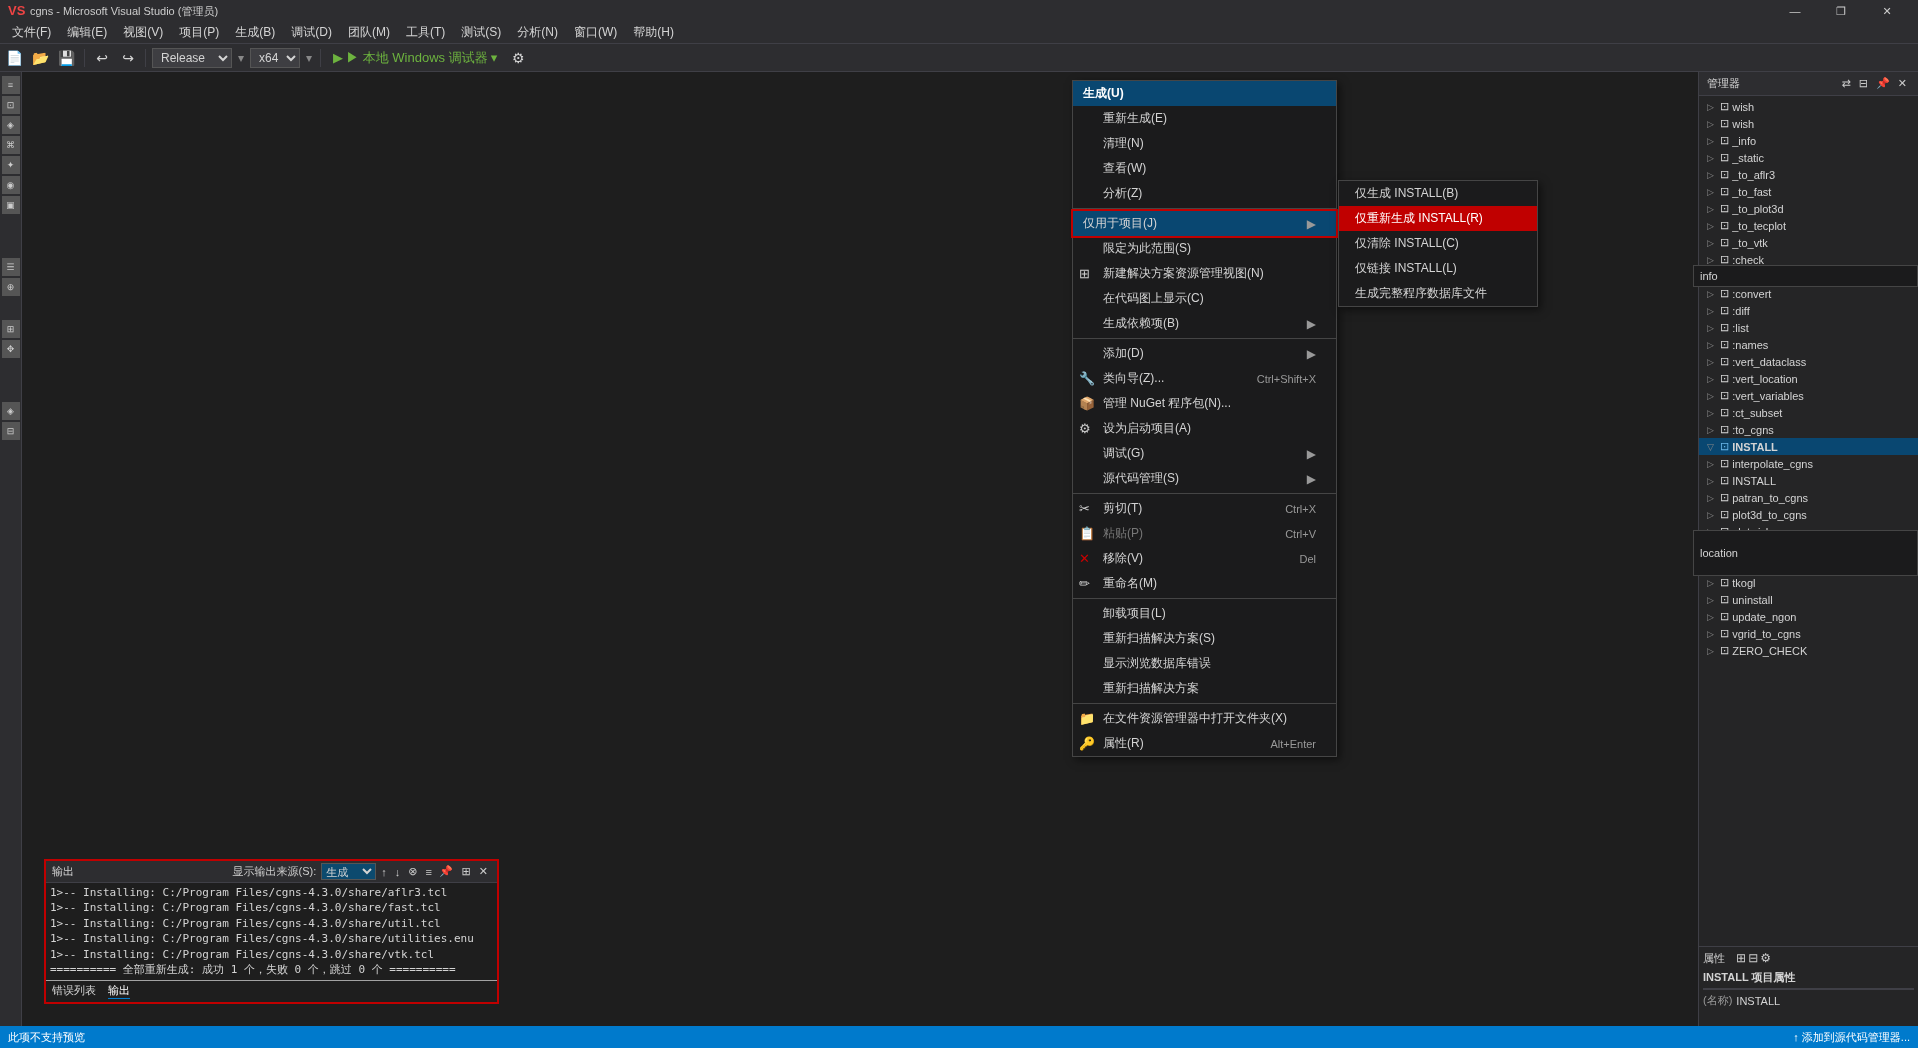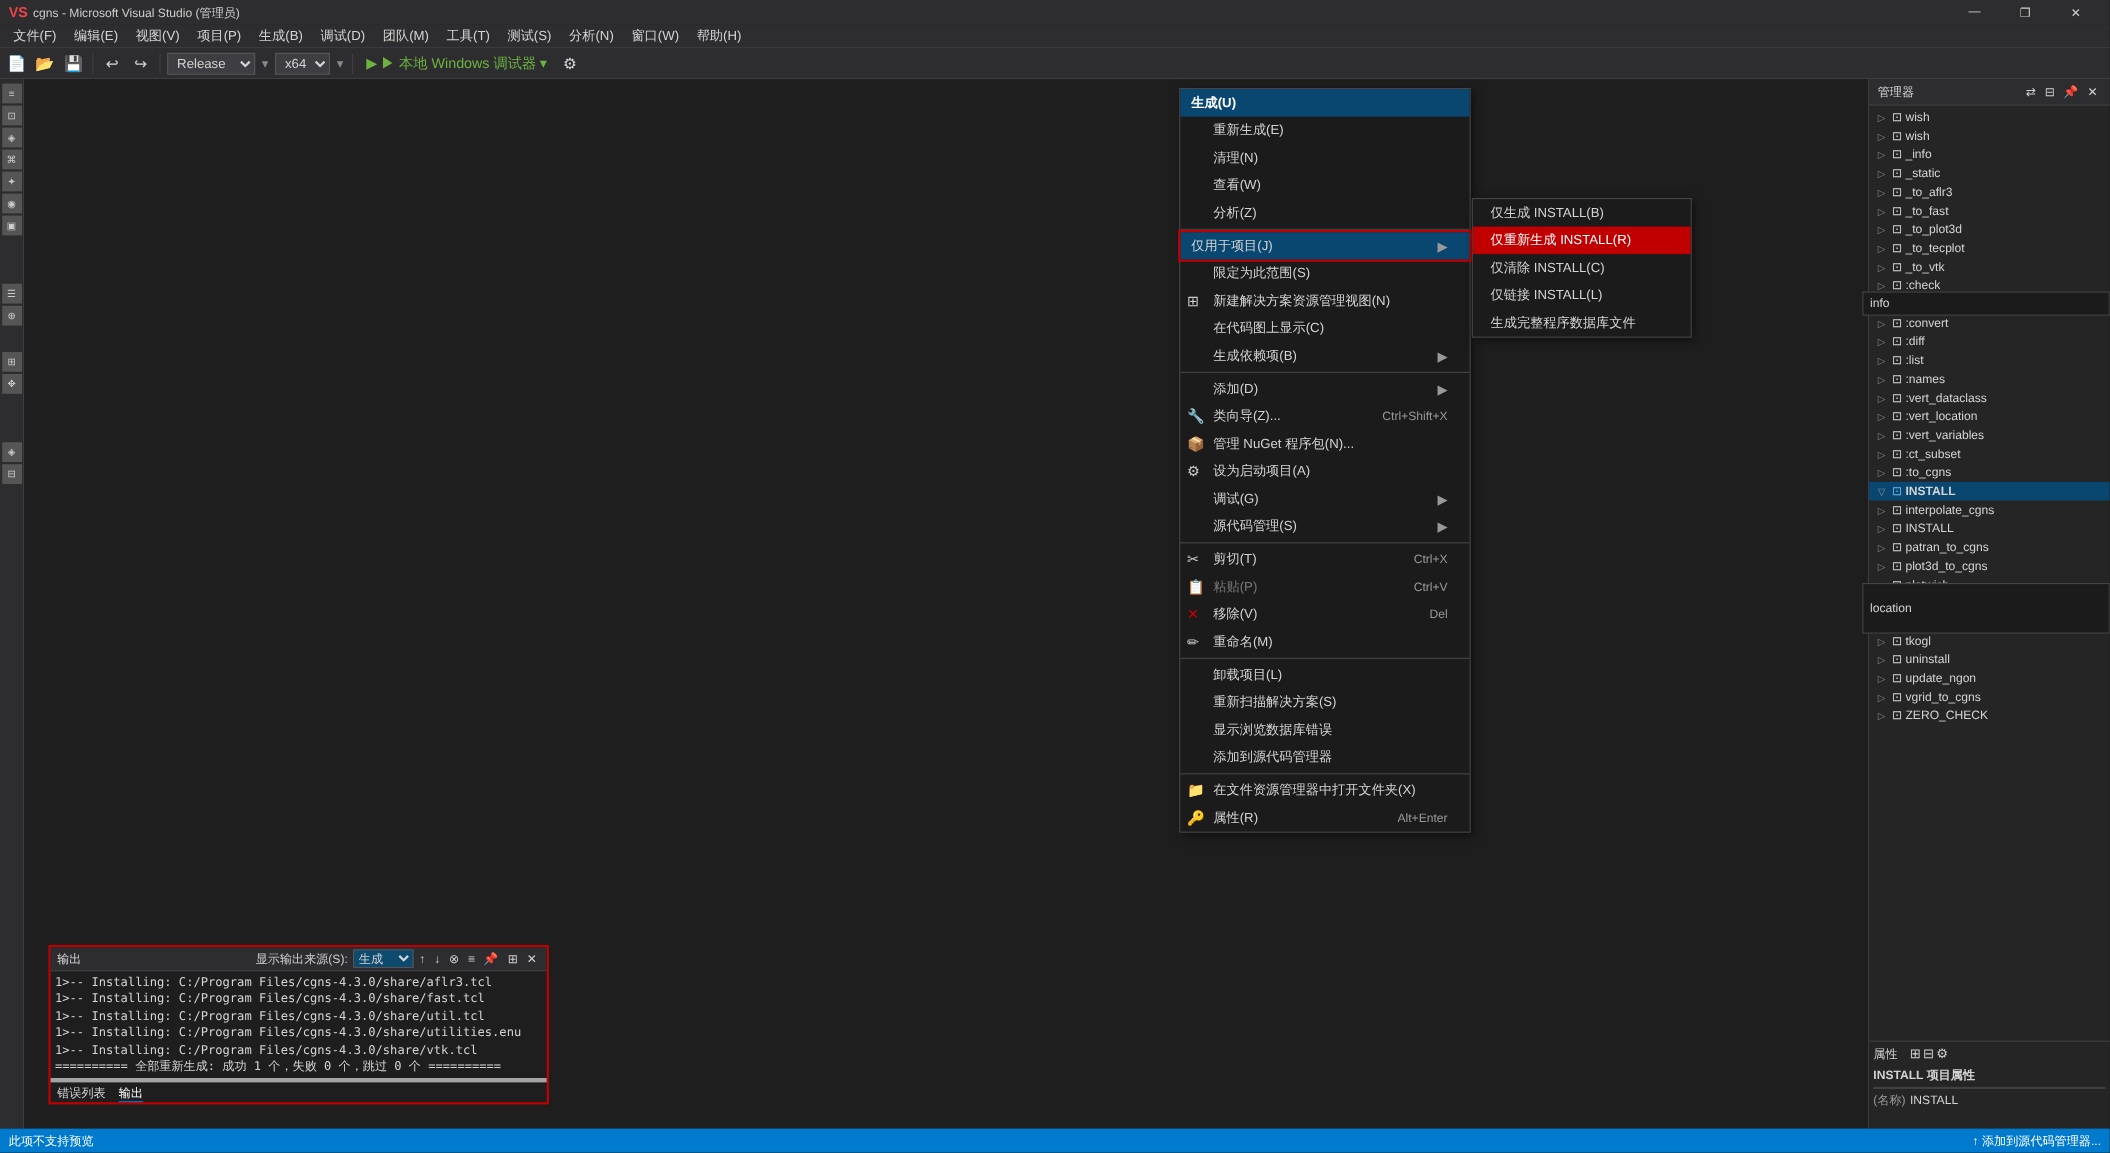--- a/index.html
+++ b/index.html
@@ -275,21 +275,21 @@
     .output-content {
       padding: 2px 4px;
       color: #d4d4d4;
       font-family: 'Consolas', monospace;
       font-size: 11px;
       height: calc(100% - 24px - 20px);
       overflow-y: auto;
     }
     .output-line { line-height: 1.4; }
     .output-footer {
-      border-top: 4px solid #a3a3a3;
+      border-top: 1px solid #a3a3a3;
       padding: 2px 6px;
       display: flex;
       gap: 12px;
     }
     .output-tab { color: #d4d4d4; font-size: 11px; cursor: pointer; }
     .output-tab.active { color: #fff; border-bottom: 1px solid #007acc; }
 
     
     .status-bar {
       position: absolute;
@@ -480,21 +480,21 @@
         <span class="shortcut">Del</span>
       </div>
       <div class="ctx-item">
         <span class="ctx-icon">✏</span>
         重命名(M)
       </div>
       <div class="ctx-separator"></div>
       <div class="ctx-item">卸载项目(L)</div>
       <div class="ctx-item">重新扫描解决方案(S)</div>
       <div class="ctx-item">显示浏览数据库错误</div>
-      <div class="ctx-item">添加到源代码管理器</div>
+      <div class="ctx-item">重新扫描解决方案</div>
       <div class="ctx-separator"></div>
       <div class="ctx-item">
         <span class="ctx-icon">📁</span>
         在文件资源管理器中打开文件夹(X)
       </div>
       <div class="ctx-item">
         <span class="ctx-icon">🔑</span>
         <span>属性(R)</span>
         <span class="shortcut">Alt+Enter</span>
       </div>

